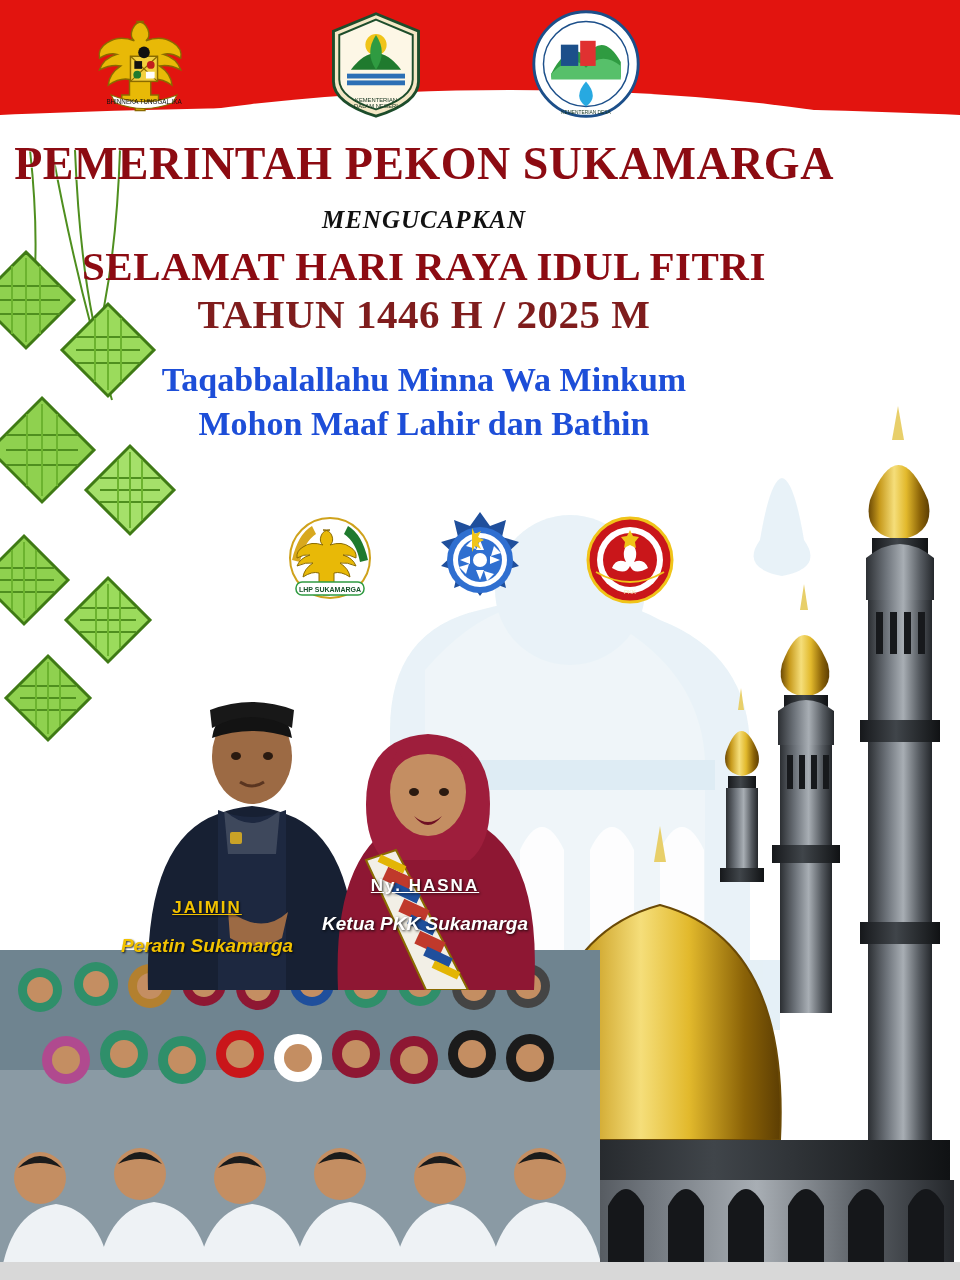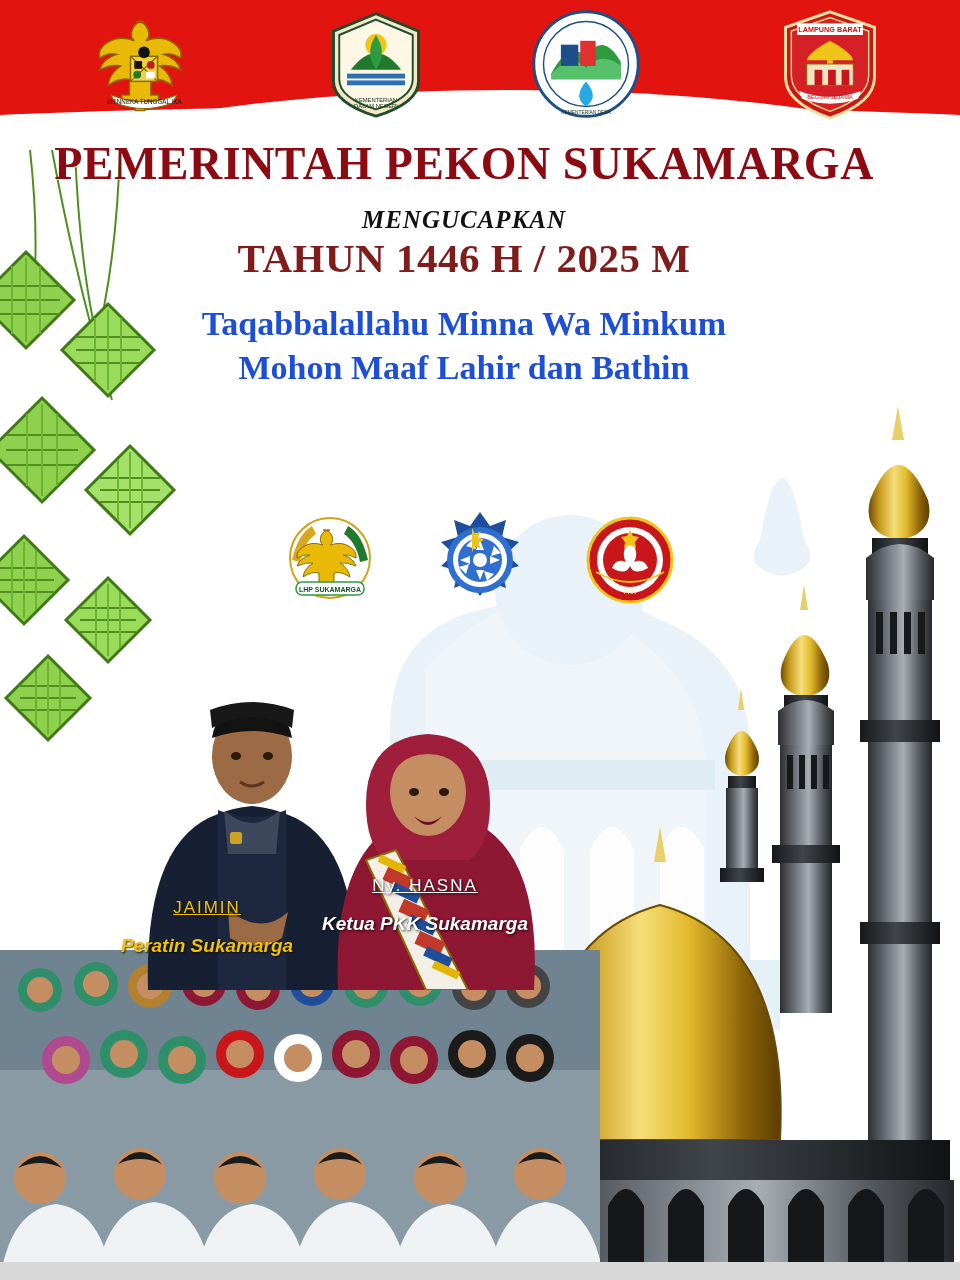--- a/index.html
+++ b/index.html
@@ -62,21 +62,20 @@
   }
   .logo svg { display:block; }
 
   
   .heading-block {
     position: absolute;
     left: 0; top: 140px;
     width: 848px;
     text-align: center;
     z-index: 30;
-    padding-left: 40px;
   }
   .h-main {
     font-size: 46px;
     font-weight: bold;
     color: #8c0b12;
     letter-spacing: 0.5px;
     line-height: 1.05;
     text-shadow: 1px 1px 0 rgba(255,255,255,0.6);
   }
   .h-sub {
@@ -181,21 +180,21 @@
   }
 
   
   .caption {
     position: absolute;
     z-index: 40;
     text-align: center;
     font-family: "Liberation Sans", sans-serif;
   }
   .cap-name {
-    font-weight: normal;
+    font-weight: bold;
     font-size: 17px;
     letter-spacing: 2px;
     text-decoration: underline;
   }
   .cap-role {
     font-weight: bold;
     font-style: italic;
     font-size: 19px;
     margin-top: 17px;
   }
@@ -420,41 +419,26 @@
         <circle cx="60" cy="60" r="44" fill="#ffffff" stroke="#1c4f8a" stroke-width="1.5"></circle>
         <path d="M24 70 q18 -34 36 -18 q18 -26 36 6 l0 16 l-72 0 z" fill="#2f9b41"></path>
         <path d="M24 70 q22 -22 36 -6 q16 -18 36 -2 l0 14 l-72 0 z" fill="#57c06a"></path>
         <rect x="34" y="40" width="18" height="22" fill="#1c4f8a"></rect>
         <rect x="54" y="36" width="16" height="26" fill="#e03131"></rect>
         <path d="M60 78 q-14 16 0 26 q14 -10 0 -26 z" fill="#27a9e1"></path>
         <text x="60" y="112" font-size="5" text-anchor="middle" fill="#12321d" font-family="Liberation Sans, sans-serif">KEMENTERIAN DESA</text>
       </svg>
     </div>
 
-    <div class="logo" style="left:772px;">
-      <svg viewBox="0 0 120 120" width="118" height="118">
-        <path d="M60 6 L106 22 L106 74 Q106 100 60 116 Q14 100 14 74 L14 22 Z" fill="#c9161a" stroke="#f0e2a0" stroke-width="3"></path>
-        <path d="M60 12 L100 26 L100 72 Q100 95 60 109 Q20 95 20 72 L20 26 Z" fill="#d52026" stroke="#f3dd8b" stroke-width="1.5"></path>
-        <rect x="26" y="18" width="68" height="12" fill="#ffffff"></rect>
-        <text x="60" y="27" font-size="7.5" text-anchor="middle" fill="#c9161a" font-family="Liberation Sans, sans-serif" font-weight="bold">LAMPUNG BARAT</text>
-        <path d="M60 36 q-22 12 -24 20 l48 0 q-2 -8 -24 -20 z" fill="#f0c419"></path>
-        <rect x="57" y="56" width="6" height="26" fill="#f0c419"></rect>
-        <rect x="36" y="60" width="48" height="22" fill="#f2e6c2" stroke="#8a6a00" stroke-width="1"></rect>
-        <rect x="44" y="66" width="8" height="16" fill="#c9161a"></rect>
-        <rect x="58" y="66" width="8" height="16" fill="#c9161a"></rect>
-        <rect x="72" y="66" width="8" height="16" fill="#c9161a"></rect>
-        <path d="M28 88 q32 12 64 0 l-3 8 q-29 10 -58 0 z" fill="#ffffff"></path>
-        <text x="60" y="96" font-size="6" text-anchor="middle" fill="#c9161a" font-family="Liberation Sans, sans-serif">BEGUAI JEJAMA</text>
-      </svg>
-    </div>
   </div>
 
   <div class="heading-block">
     <div class="h-main">PEMERINTAH PEKON SUKAMARGA</div>
     <div class="h-sub">MENGUCAPKAN</div>
+    <div class="h-main2">SELAMAT  HARI RAYA IDUL FITRI</div>
     <div class="h-main3">TAHUN 1446 H / 2025 M</div>
     <div class="dua-block">
       <div>Taqabbalallahu Minna Wa Minkum</div>
       <div>Mohon Maaf Lahir dan Bathin</div>
     </div>
   </div>
 
   <div class="mid-logos">
 
     <div class="mid-logo">

